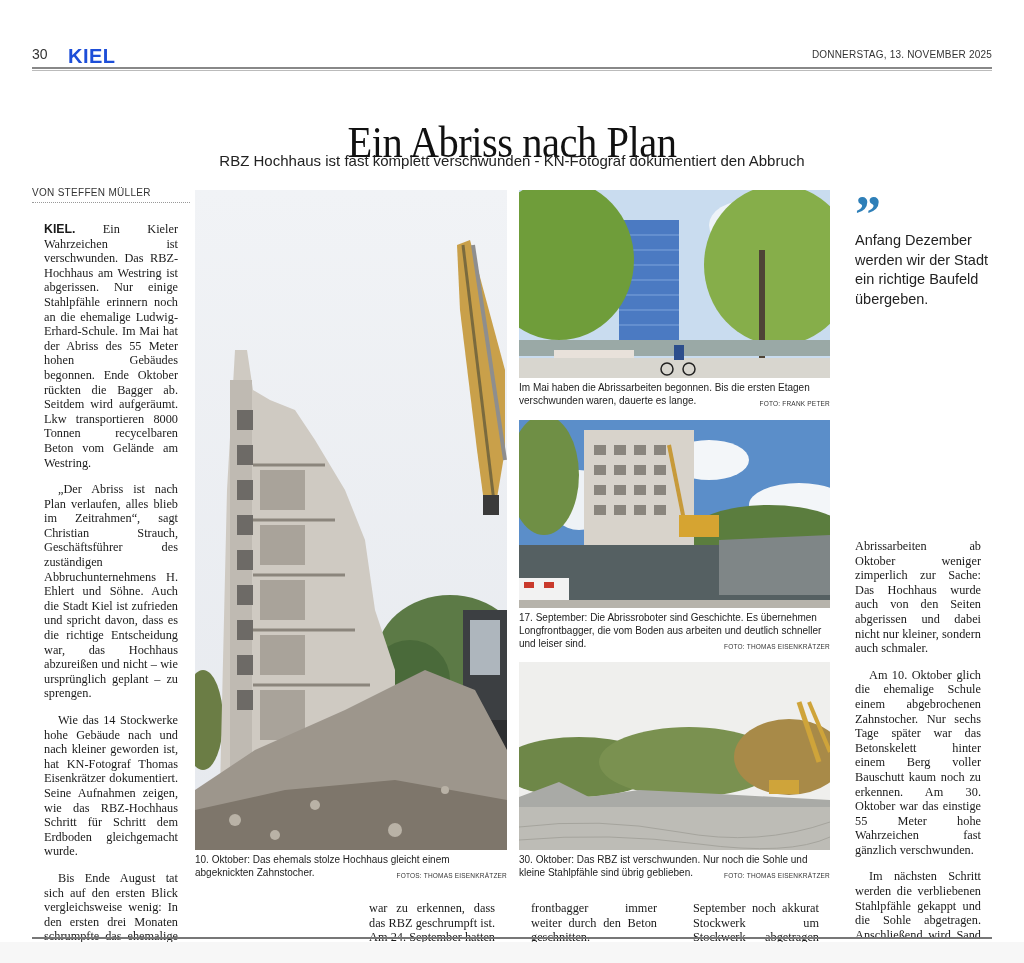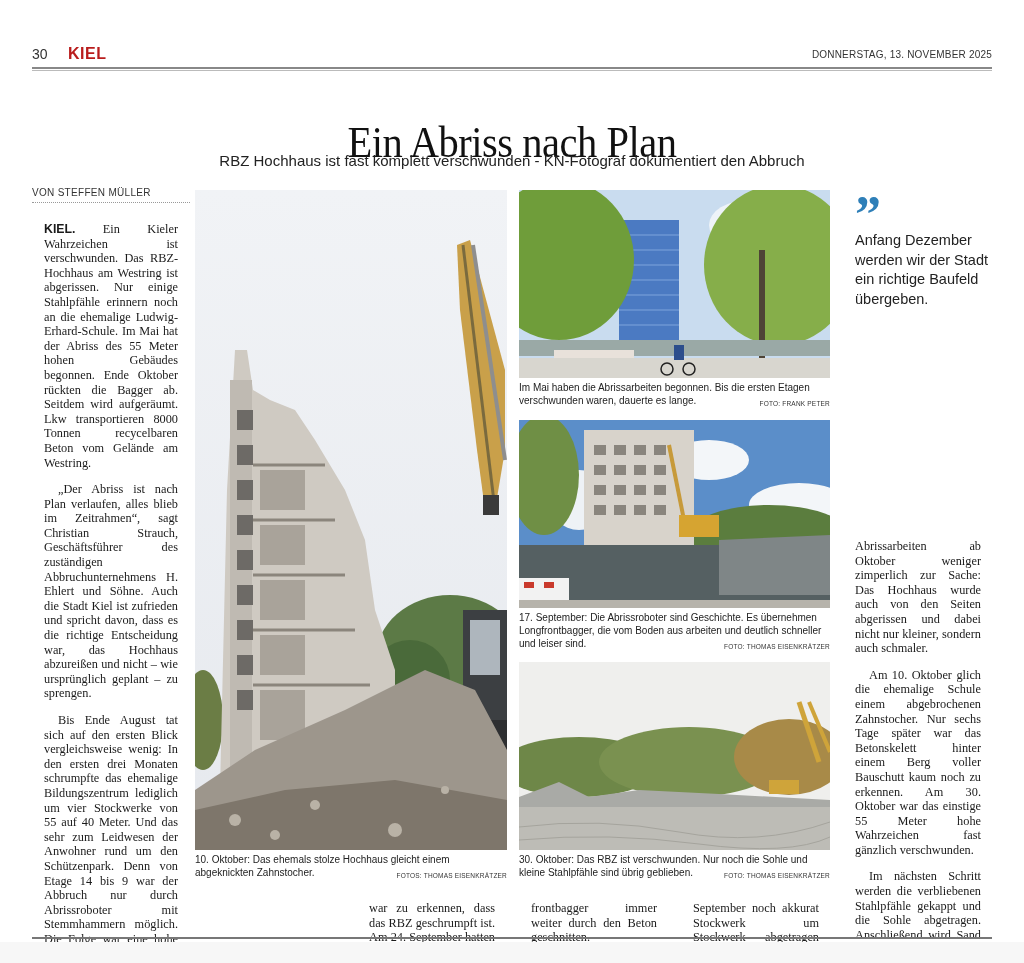--- a/index.html
+++ b/index.html
@@ -1,21 +1,21 @@
 <!DOCTYPE html>
 <html><head>
 <meta charset="utf-8">
 <style>
   html, body { margin: 0; padding: 0; background: #ffffff; }
   body { width: 1024px; height: 963px; position: relative; overflow: hidden; color: #1a1a1a; }
   .page { position: absolute; left: 0; top: 0; width: 1024px; height: 963px; background: #fff; }
 
   .masthead { position: absolute; left: 32px; right: 32px; top: 44px; height: 26px; }
   .pageno { position: absolute; left: 0; top: 2px; font-family: "Liberation Sans", sans-serif; font-size: 14px; color: #333; }
-  .section { position: absolute; left: 36px; top: 1px; font-family: "Liberation Sans", sans-serif; font-weight: bold; font-size: 16px; letter-spacing: 0.5px; color: #b91c1c; }
+  .section { position: absolute; left: 36px; top: 1px; font-family: "Liberation Sans", sans-serif; font-weight: bold; font-size: 20px; letter-spacing: 0.5px; color: #1d4ed8; }
   .dateline { position: absolute; right: 0; top: 5px; font-family: "Liberation Sans", sans-serif; font-size: 10px; color: #333; letter-spacing: 0.2px; }
   .rule-top { position: absolute; left: 32px; right: 32px; top: 67px; height: 0; border-top: 2px solid #888; border-bottom: 1px solid #bbb; padding-top: 1px; }
 
   .headline { position: absolute; left: 0; right: 0; top: 88px; text-align: center; font-family: "Liberation Serif", serif; font-size: 44px; font-weight: normal; color: #111; letter-spacing: -0.5px; transform: scaleX(0.92); }
   .subline { position: absolute; left: 0; right: 0; top: 152px; text-align: center; font-family: "Liberation Sans", sans-serif; font-size: 15px; color: #222; }
 
   .col { position: absolute; font-family: "Liberation Serif", serif; font-size: 12.3px; line-height: 14.6px; color: #1a1a1a; text-align: justify; hyphens: manual; }
   .col p { margin: 12px; }
   .col p.indent { text-indent: 14px; }
   .lead { font-family: "Liberation Sans", sans-serif; font-weight: bold; }
@@ -48,20 +48,21 @@
   <div class="rule-top"></div>
 
   <h1 class="headline">Ein Abriss nach Plan</h1>
   <div class="subline">RBZ Hochhaus ist fast komplett verschwunden - KN-Fotograf dokumentiert den Abbruch</div>
 
   <div class="byline">VON STEFFEN MÜLLER</div>
 
   <div class="col" style="left:32px; top:210px; width:158px;">
     <p><span class="lead">KIEL.</span> <span>Ein Kieler Wahrzeichen ist verschwunden. Das RBZ-Hochhaus am Westring ist abgerissen. Nur einige Stahlpfähle erinnern noch an die ehemalige Ludwig-Erhard-Schule. Im Mai hat der Abriss des 55 Meter hohen Gebäudes begonnen. Ende Oktober rückten die Bagger ab. Seitdem wird aufgeräumt. Lkw transportieren 8000 Tonnen recycelbaren Beton vom Gelände am Westring.</span></p>
     <p class="indent">„Der Abriss ist nach Plan verlaufen, alles blieb im Zeitrahmen“, sagt Christian Strauch, Geschäftsführer des zuständigen Abbruchunternehmens H. Ehlert und Söhne. Auch die Stadt Kiel ist zufrieden und spricht davon, dass es die richtige Entscheidung war, das Hochhaus abzureißen und nicht – wie ursprünglich geplant – zu sprengen.</p>
+    <p class="indent">Wie das 14 Stockwerke hohe Gebäude nach und nach kleiner geworden ist, hat KN-Fotograf Thomas Eisenkrätzer dokumentiert. Seine Aufnahmen zeigen, wie das RBZ-Hochhaus Schritt für Schritt dem Erdboden gleichgemacht wurde.</p>
     <p class="indent">Bis Ende August tat sich auf den ersten Blick vergleichsweise wenig: In den ersten drei Monaten schrumpfte das ehemalige Bildungszentrum lediglich um vier Stockwerke von 55 auf 40 Meter. Und das sehr zum Leidwesen der Anwohner rund um den Schützenpark. Denn von Etage 14 bis 9 war der Abbruch nur durch Abrissroboter mit Stemmhammern möglich. Die Folge war eine hohe Lärmbelastung. Die Geräusche ähnelten denen von Presslufthammern.</p>
 
   </div>
 
   <div class="photo" style="left:195px; top:190px; width:312px; height:660px;">
     <svg width="312" height="660" viewBox="0 0 312 660">
       <defs>
         <linearGradient id="sky1" x1="0" y1="0" x2="0" y2="1">
           <stop offset="0" stop-color="#f1f3f6"></stop>
             <stop offset="1" stop-color="#e6e9ee"></stop>

